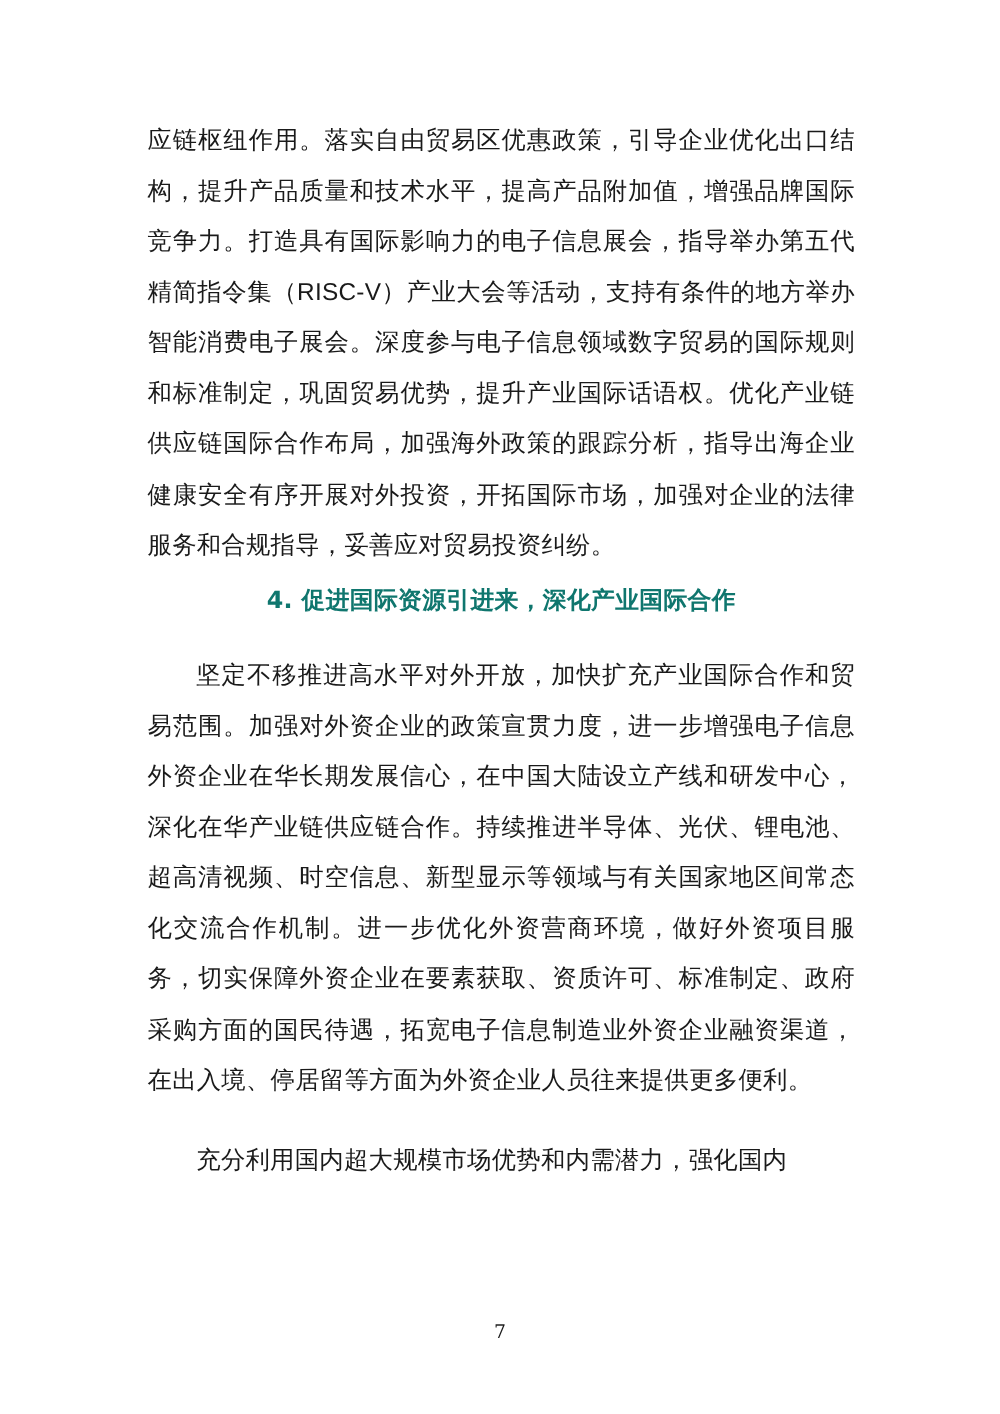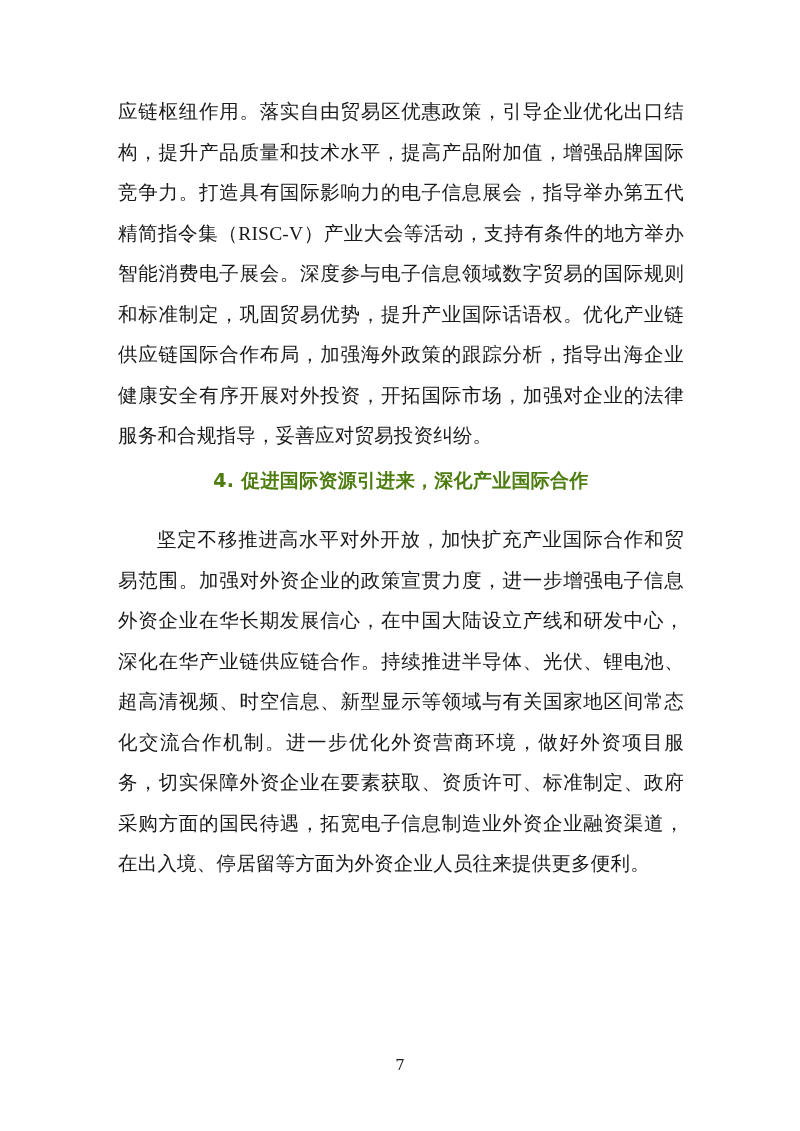--- a/index.html
+++ b/index.html
@@ -16,39 +16,39 @@
     overflow: hidden;
     box-sizing: border-box;
   }
   .content {
     position: absolute;
     left: 118px;
     top: 92px;
     width: 566px;
   }
   .para {
-    font-family: Liberation Serif, serif;
+    font-family: Liberation Sans, sans-serif;
     font-size: 19.5px;
     line-height: 40.5px;
     color: #1a1a1a;
     text-align: justify;
     text-justify: inter-ideograph;
     letter-spacing: 0.2px;
     margin: 0;
   }
   .para.indent {
     text-indent: 39px;
     margin-top: 20px;
   }
   .heading {
     font-family: "DejaVu Sans", "Liberation Sans", sans-serif;
     font-size: 19px;
     font-weight: bold;
     line-height: 40.5px;
-    color: #4d7c0f;
+    color: #0f766e;
     text-align: center;
     margin: 0;
     letter-spacing: 0.3px;
   }
   .spacer-sm { height: 3px; }
   .page-number {
     position: absolute;
     left: 0;
     right: 0;
     top: 1056px;
@@ -68,17 +68,18 @@
 
     <div class="spacer-sm"></div>
 
     <h2 class="heading">4. 促进国际资源引进来，深化产业国际合作</h2>
 
     <p class="para indent">坚定不移推进高水平对外开放，加快扩充产业国际合作和贸易范围。加强对外资企业的政策宣贯力度，进一步增强电子信息外资企业在华长期发展信心，在中国大陆设立产线和研发中心，深化在华产业链供应链合作。持续推进半导体、光伏、锂电池、超高清视频、时空信息、新型显示等领域与有关国家地区间常态化交流合作机制。进一步优化外资营商环境，做好外资项目服务，切实保障外资企业在要素获取、资质许可、标准制定、政府采购方面的国民待遇，拓宽电子信息制造业外资企业融资渠道，在出入境、停居留等方面为外资企业人员往来提供更多便利。</p>
 
     <div class="spacer-sm"></div>
 
 
+    <p class="para indent">充分利用国内超大规模市场优势和内需潜力，强化国内</p>
 
   </div>
 
   <div class="page-number">7</div>
 </div>
 
 </body></html>

